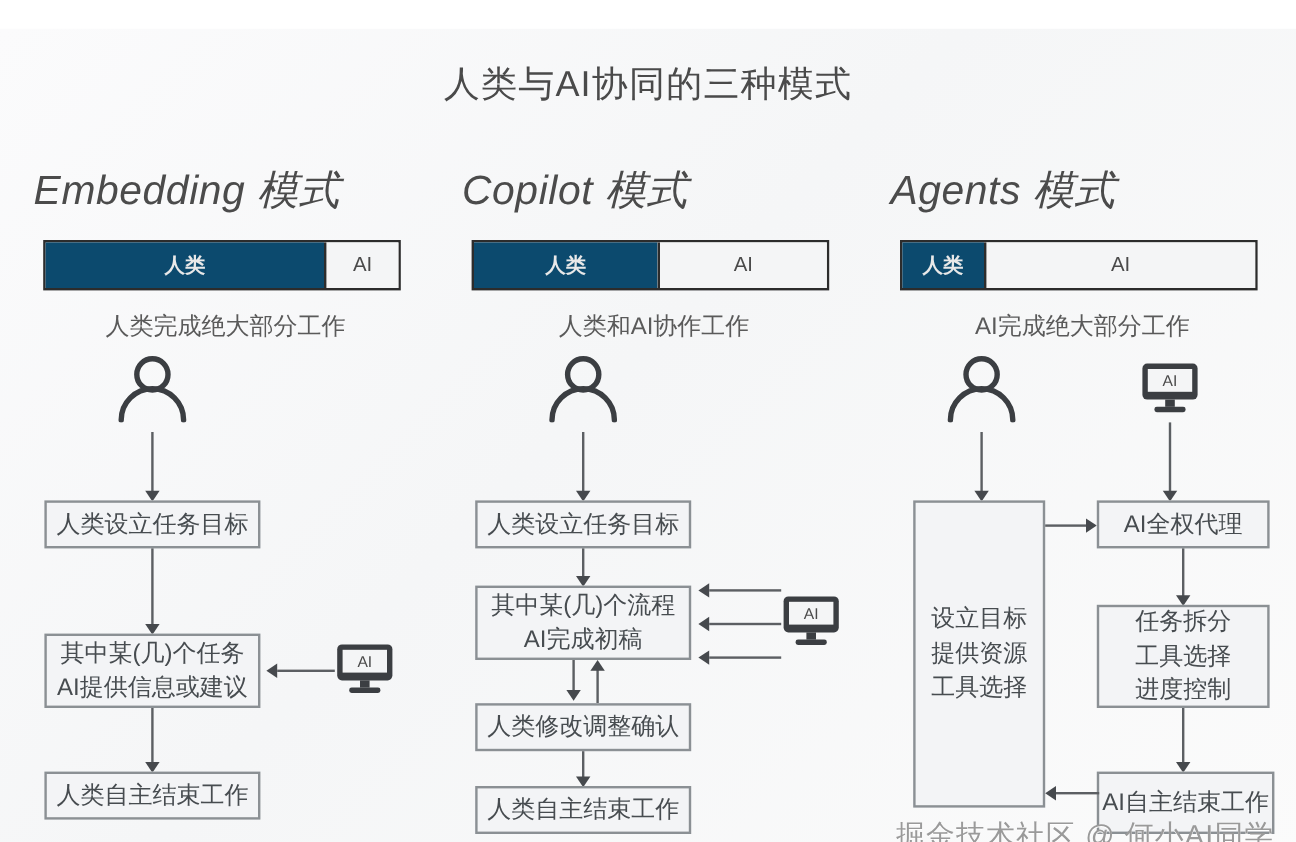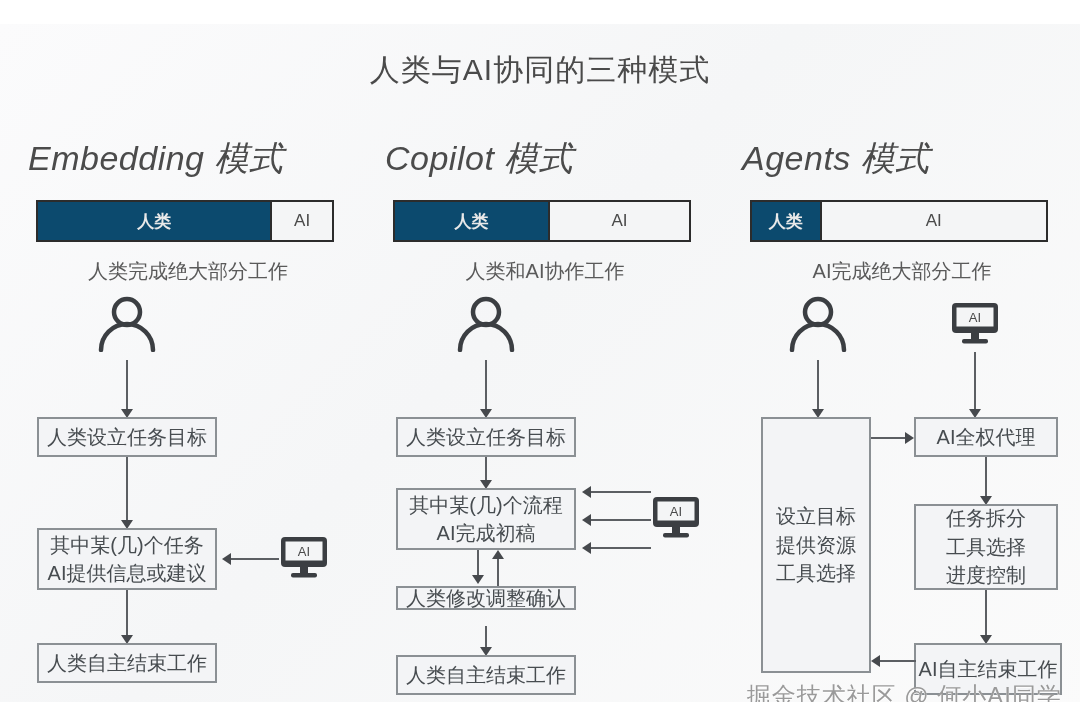--- a/index.html
+++ b/index.html
@@ -265,21 +265,21 @@
       <span class="ln">其中某(几)个流程</span>
       <span class="ln">AI完成初稿</span>
     </div>
 
     <div class="vline" style="left:92px; top:414px; height:28px;"></div>
     <div class="arrow-down" style="left:87px; top:439px;"></div>
 
     <div class="vline" style="left:112px; top:422px; height:28px;"></div>
     <div class="arrow-up" style="left:107px; top:414px;"></div>
 
-    <div class="fbox" style="left:11px; top:450px; width:180px; height:24px;">
+    <div class="fbox" style="left:11px; top:450px; width:180px; height:40px;">
       <span class="ln">人类修改调整确认</span>
     </div>
 
     <div class="vline" style="left:100px; top:490px; height:24px;"></div>
     <div class="arrow-down" style="left:95px; top:511px;"></div>
 
     <div class="fbox" style="left:11px; top:519px; width:180px; height:40px;">
       <span class="ln">人类自主结束工作</span>
     </div>
 

